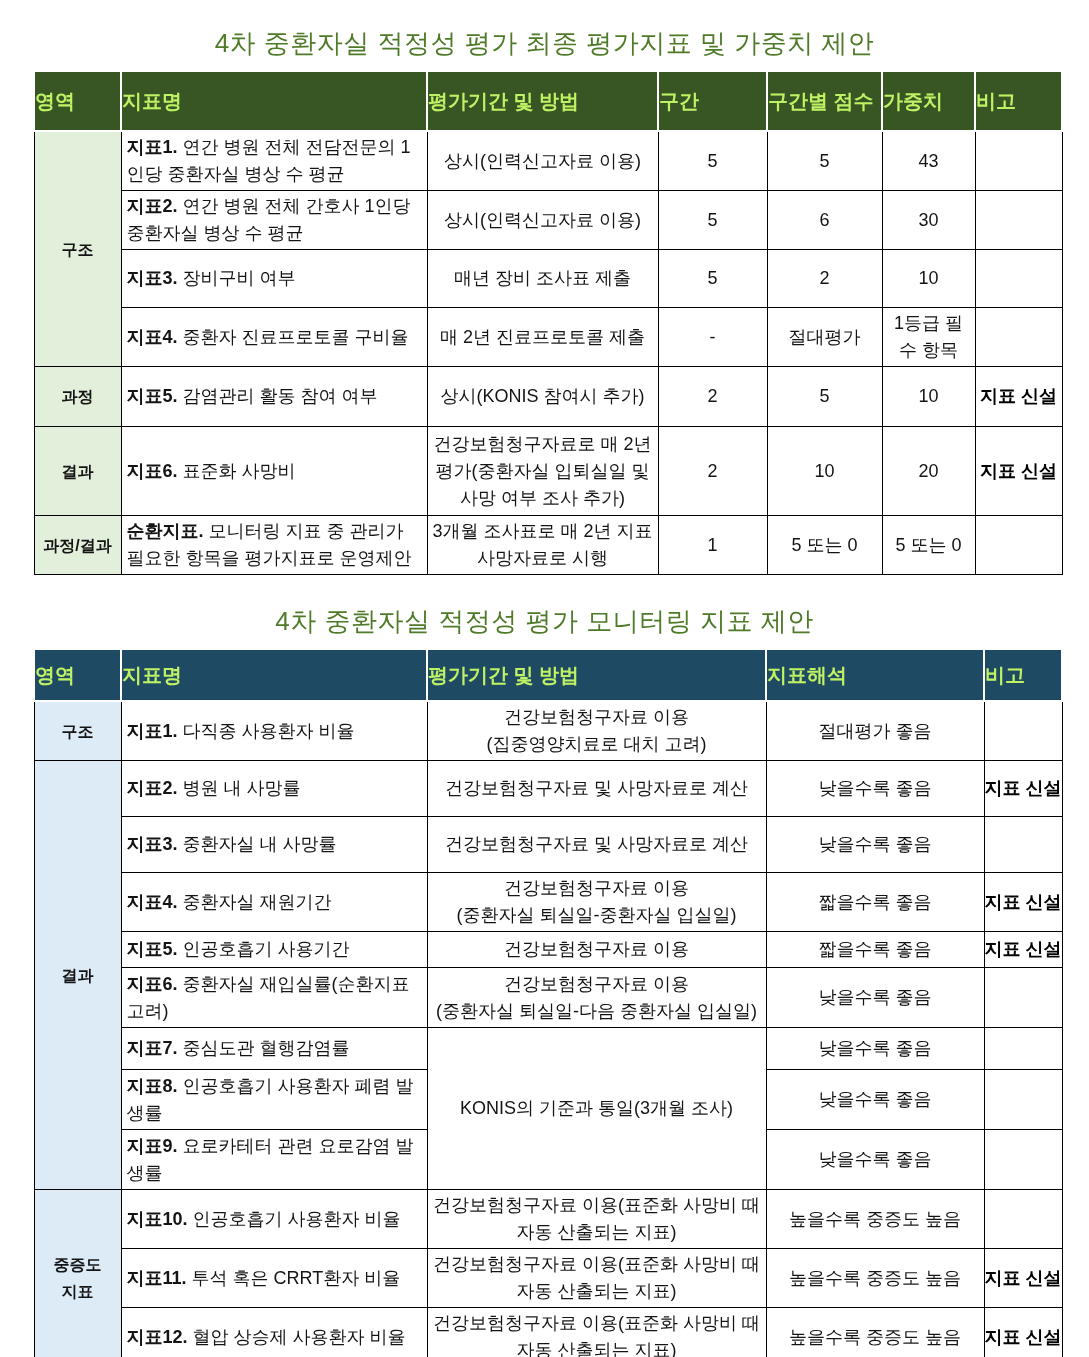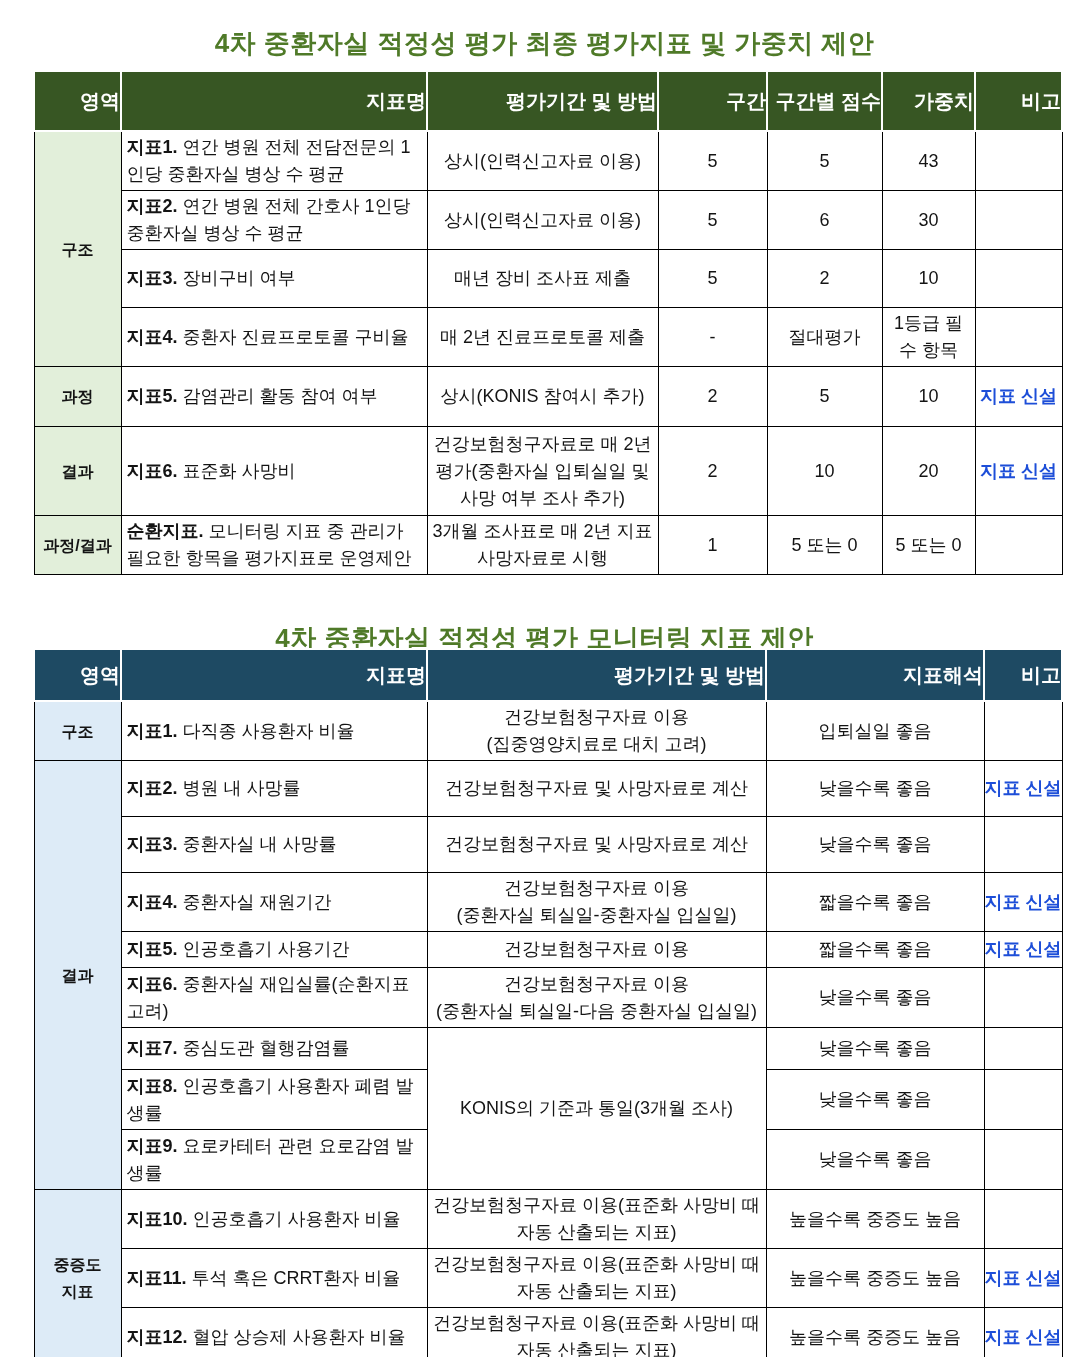--- a/index.html
+++ b/index.html
@@ -7,43 +7,43 @@
   body {
     width: 1089px; height: 1357px;
     position: relative;
     font-family: "Liberation Sans", "DejaVu Sans", sans-serif;
     color: #141414;
     overflow: hidden;
   }
   .doc-title {
     position: absolute; left: 0; width: 100%;
     text-align: center;
-    font-size: 26px; font-weight: bold;
+    font-size: 26px; font-weight: normal;
     color: #4F7A28;
     letter-spacing: 0.5px;
   }
   #title1 { top: 26px; }
-  #title2 { top: 604px; margin-top: 17px; }
+  #title2 { top: 604px; }
 
   table {
     position: absolute; left: 33px;
     width: 1028px;
     border-collapse: collapse;
     table-layout: fixed;
     font-size: 18px;
   }
   #table1 { top: 70px; }
   #table2 { top: 648px; }
 
   th {
     border: 2.5px solid #ffffff;
-    color: #ffffff;
+    color: #bef264;
     font-weight: bold;
     font-size: 20px;
-    text-align: right;
+    text-align: left;
     vertical-align: middle;
   }
   #table1 th { background: #375623; }
   #table2 th { background: #1E4A63; }
 
   td {
     border: 1.5px solid #000000;
     vertical-align: middle;
     line-height: 27px;
   }
@@ -62,21 +62,21 @@
   }
   td.name b { font-weight: bold; text-align: center; }
 
   td.center {
     text-align: center;
     padding: 2px 4px;
     white-space: pre-line;
   }
   td.note {
     text-align: center;
-    color: #1d4ed8;
+    color: #000000;
     font-weight: bold;
     font-size: 18px;
     white-space: nowrap;
     padding: 0;
   }
 </style>
 </head>
 <body>
 
 <div class="doc-title" id="title1">4차 중환자실 적정성 평가 최종 평가지표 및 가중치 제안</div>
@@ -183,21 +183,21 @@
     <th>지표명</th>
     <th>평가기간 및 방법</th>
     <th>지표해석</th>
     <th>비고</th>
   </tr>
   <tr style="height:58px">
     <td class="area">구조</td>
     <td class="name"><b>지표1.</b><span> 다직종 사용환자 비율</span></td>
     <td class="center">건강보험청구자료 이용
 (집중영양치료로 대치 고려)</td>
-    <td class="center">입퇴실일 좋음</td>
+    <td class="center">절대평가 좋음</td>
     <td class="note"></td>
   </tr>
   <tr style="height:56px">
     <td class="area" rowspan="8">결과</td>
     <td class="name"><b>지표2.</b><span> 병원 내 사망률</span></td>
     <td class="center">건강보험청구자료 및 사망자료로 계산</td>
     <td class="center">낮을수록 좋음</td>
     <td class="note">지표 신설</td>
   </tr>
   <tr style="height:56px">

